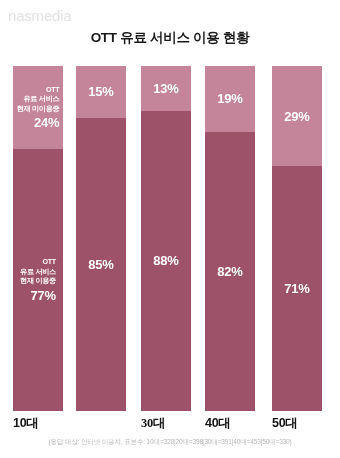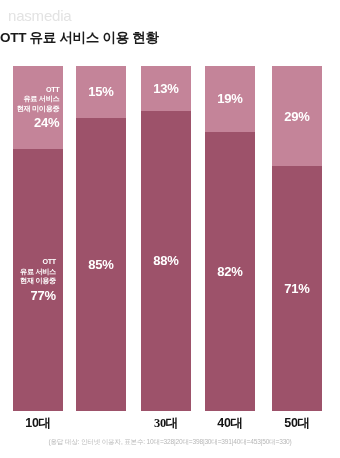--- a/index.html
+++ b/index.html
@@ -35,21 +35,21 @@
     line-height: 18px;
     user-select: none;
   }
 
   
   .chart-title {
     position: absolute;
     left: 0;
     top: 29px;
     width: 340px;
-    text-align: left;
+    text-align: center;
     font-size: 13.5px;
     font-weight: bold;
     color: #1b1b1b;
     letter-spacing: -0.3px;
     line-height: 18px;
   }
 
   
   .plot-area {
     position: absolute;
@@ -124,21 +124,21 @@
     position: absolute;
     left: 0;
     top: 413px;
     width: 340px;
     height: 22px;
   }
   .axis-tick {
     position: absolute;
     top: 0;
     width: 50px;
-    text-align: center;
+    text-align: left;
     font-size: 12.5px;
     font-weight: bold;
     color: #141414;
     letter-spacing: -0.3px;
     line-height: 20px;
   }
 
   
   .footnote {
     position: absolute;

